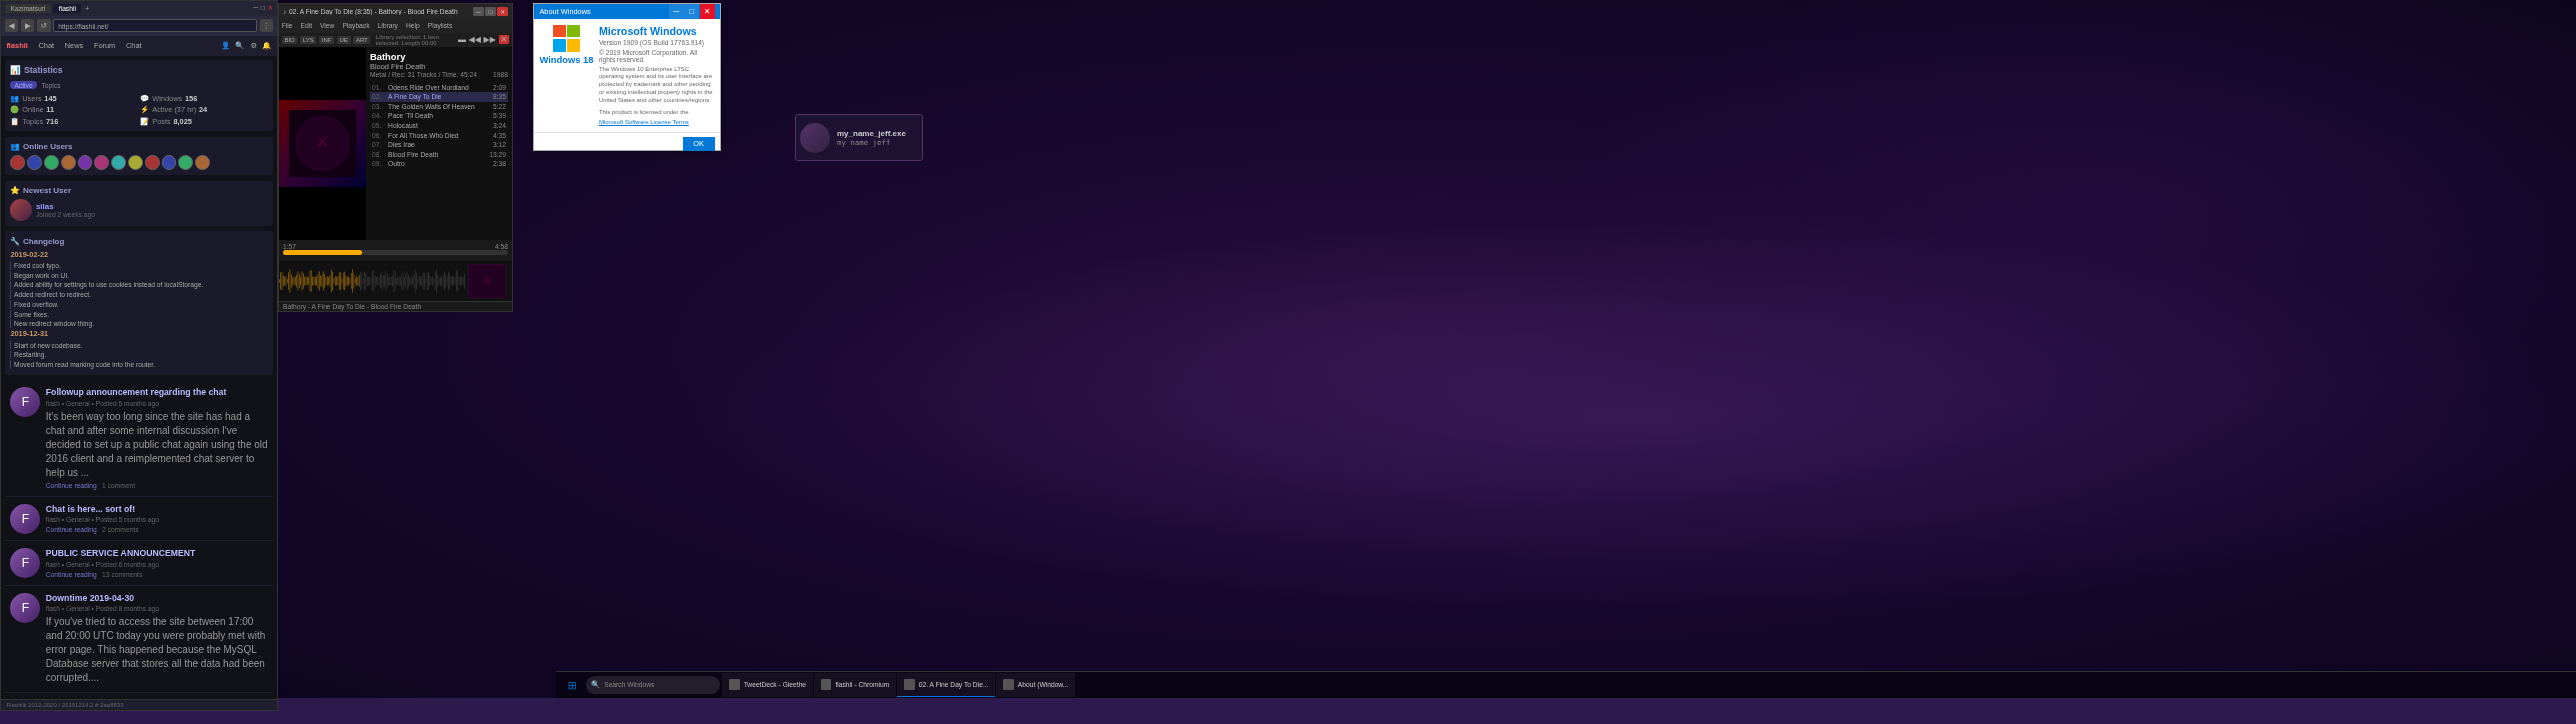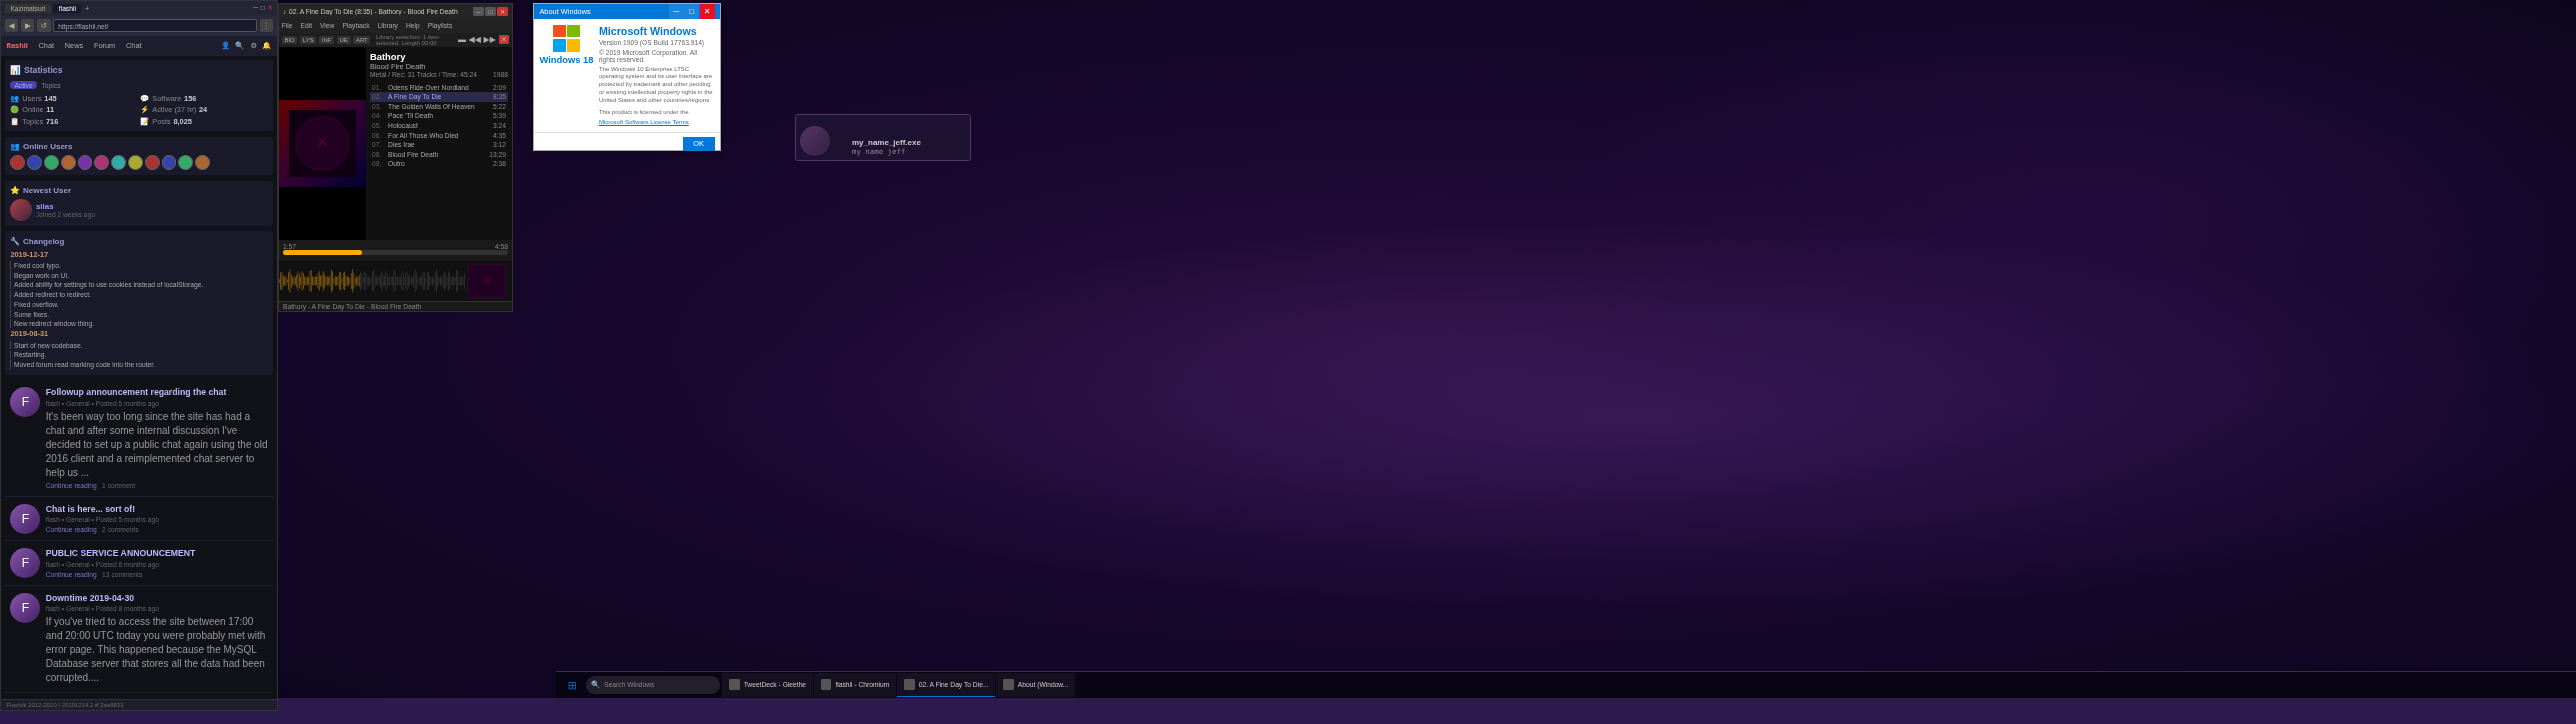--- a/index.html
+++ b/index.html
@@ -489,29 +489,29 @@
       inset: 0;
       background: 
         radial-gradient(ellipse 60% 40% at 60% 60%, rgba(100, 50, 150, 0.3) 0%, transparent 70%),
         radial-gradient(ellipse 40% 60% at 80% 30%, rgba(80, 30, 120, 0.2) 0%, transparent 60%);
     }
 
     
     #jeff-window {
       position: absolute;
       left: 517px; top: 114px;
-      width: 176px;
+      width: 128px;
       height: 47px;
       background: rgba(30, 20, 50, 0.9);
       border: 0.7px solid #553366;
       border-radius: 2.7px;
       display: flex;
-      align-items: flex-end;
+      align-items: center;
       padding: 4px;
-      gap: 22px;
+      gap: 7px;
     }
     .jeff-avatar {
       width: 30px; height: 30px;
       border-radius: 50%;
       background: #553366;
       flex-shrink: 0;
     }
     .jeff-text { }
     .jeff-title { color: #ccc; font-size: 8px; font-weight: bold; }
     .jeff-sub { color: #888; font-size: 7.4px; font-family: monospace; }
@@ -966,21 +966,21 @@
         <span style="color:#888; font-size:6.7px; margin-left:2.7px;">Topics</span>
       </div>
       <div class="stats-grid">
         <div class="stat-item">
           <span class="stat-icon">👥</span>
           <span class="stat-label">Users</span>
           <span class="stat-value">145</span>
         </div>
         <div class="stat-item">
           <span class="stat-icon">💬</span>
-          <span class="stat-label">Software</span>
+          <span class="stat-label">Windows</span>
           <span class="stat-value">156</span>
         </div>
         <div class="stat-item">
           <span class="stat-icon">🟢</span>
           <span class="stat-label">Online</span>
           <span class="stat-value">11</span>
         </div>
         <div class="stat-item">
           <span class="stat-icon">⚡</span>
           <span class="stat-label">Active (37 hr)</span>
@@ -1033,29 +1033,29 @@
         </div>
       </div>
     </div>
 
     <div class="changelog-section">
       <div class="section-title">
         <span>🔧</span>
         <span>Changelog</span>
       </div>
       <div id="changelog-container">
-          <div class="changelog-date">2019-12-17</div>
+          <div class="changelog-date">2019-02-22</div>
           <div class="changelog-item">Fixed cool typo.</div>
           <div class="changelog-item">Began work on UI.</div>
           <div class="changelog-item">Added ability for settings to use cookies instead of localStorage.</div>
           <div class="changelog-item">Added redirect to redirect.</div>
           <div class="changelog-item">Fixed overflow.</div>
           <div class="changelog-item">Some fixes.</div>
           <div class="changelog-item">New redirect window thing.</div>
-          <div class="changelog-date">2019-08-31</div>
+          <div class="changelog-date">2019-12-31</div>
           <div class="changelog-item">Start of new codebase.</div>
           <div class="changelog-item">Restarting.</div>
           <div class="changelog-item">Moved forum read marking code into the router.</div>
         </div>
     </div>
 
     <div id="posts-area">
         <div class="post-item">
       <div class="post-avatar" style="background: linear-gradient(135deg, #8855aa, #442266);">F</div>
       <div class="post-body">

